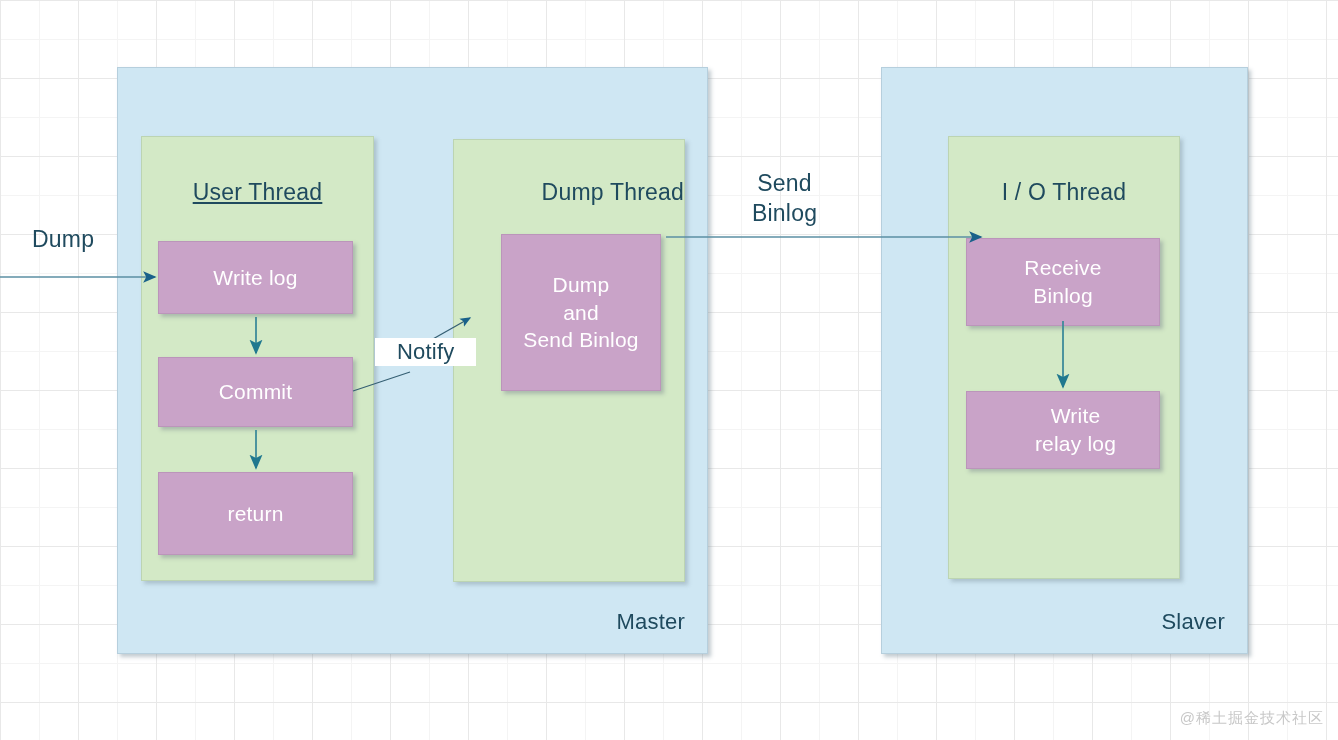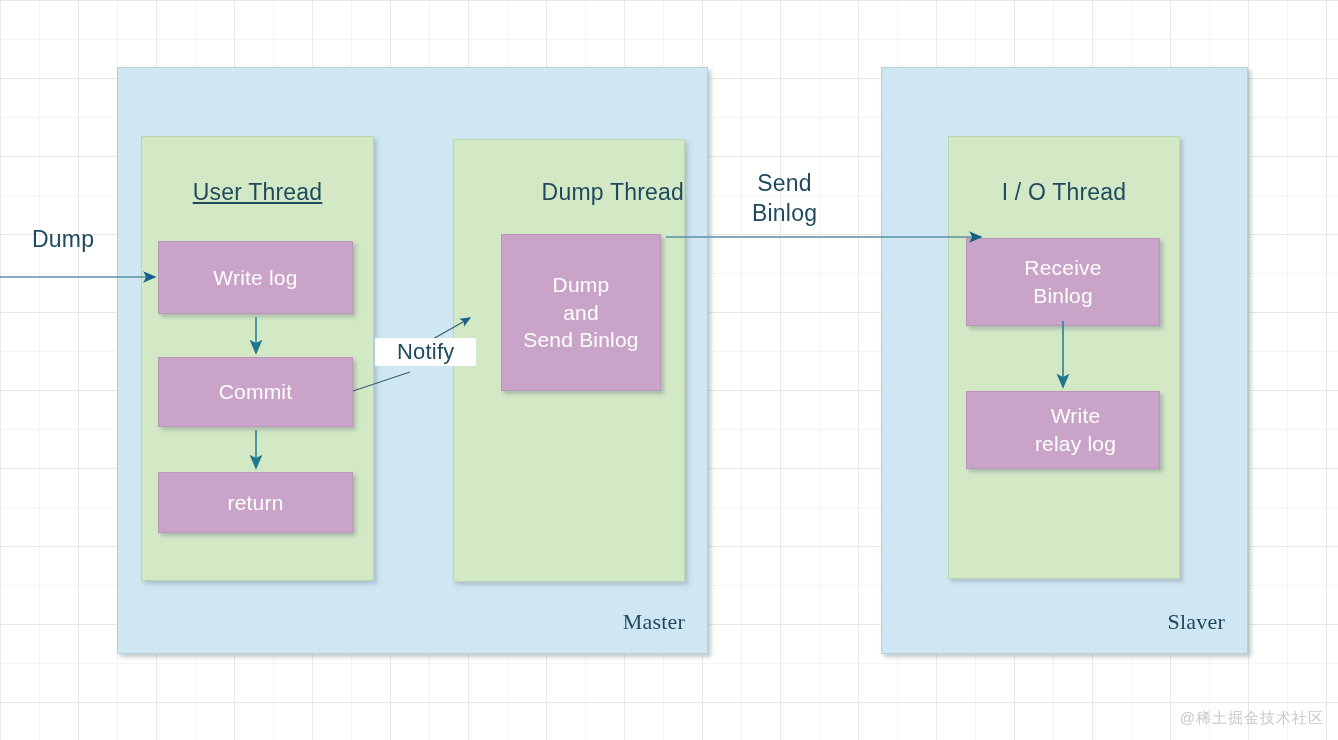--- a/index.html
+++ b/index.html
@@ -64,21 +64,20 @@
     letter-spacing: 0.2px;
   }
   .lbl-thread {
     font-size: 23px;
     text-align: center;
     width: 100%;
     left: 0;
   }
   .lbl-corner {
     font-size: 22px;
-    font-family: Liberation Serif, serif;
   }
   .lbl-edge {
     font-size: 23px;
     text-align: center;
     line-height: 1.32;
   }
   .lbl-notify {
     font-size: 22px;
     background: #ffffff;
     padding: 1px 22px;
@@ -112,21 +111,21 @@
   </div>
 
   <div class="inner-box" style="left:141px; top:136px; width:233px; height:445px;">
     <div class="lbl lbl-thread" style="top:42px;text-decoration:underline;">User Thread</div>
   </div>
 
   <div class="step-box" style="left:158px; top:357px; width:195px; height:70px;">Commit</div>
 
   <div class="step-box" style="left:158px; top:241px; width:195px; height:73px;">Write log</div>
 
-  <div class="step-box" style="left:158px; top:472px; width:195px; height:61px;">return</div>
+  <div class="step-box" style="left:158px; top:472px; width:195px; height:83px;">return</div>
 
   <div class="inner-box" style="left:453px; top:139px; width:232px; height:443px;">
     <div class="lbl lbl-thread" style="top:39px;text-align:right;">Dump Thread</div>
   </div>
 
   <div class="step-box" style="left:474px; top:234px; width:160px; height:157px;margin-left:27px;">Dump
 and
 Send  Binlog</div>
 
   <div class="outer-box" style="left:881px; top:67px; width:367px; height:587px;">

